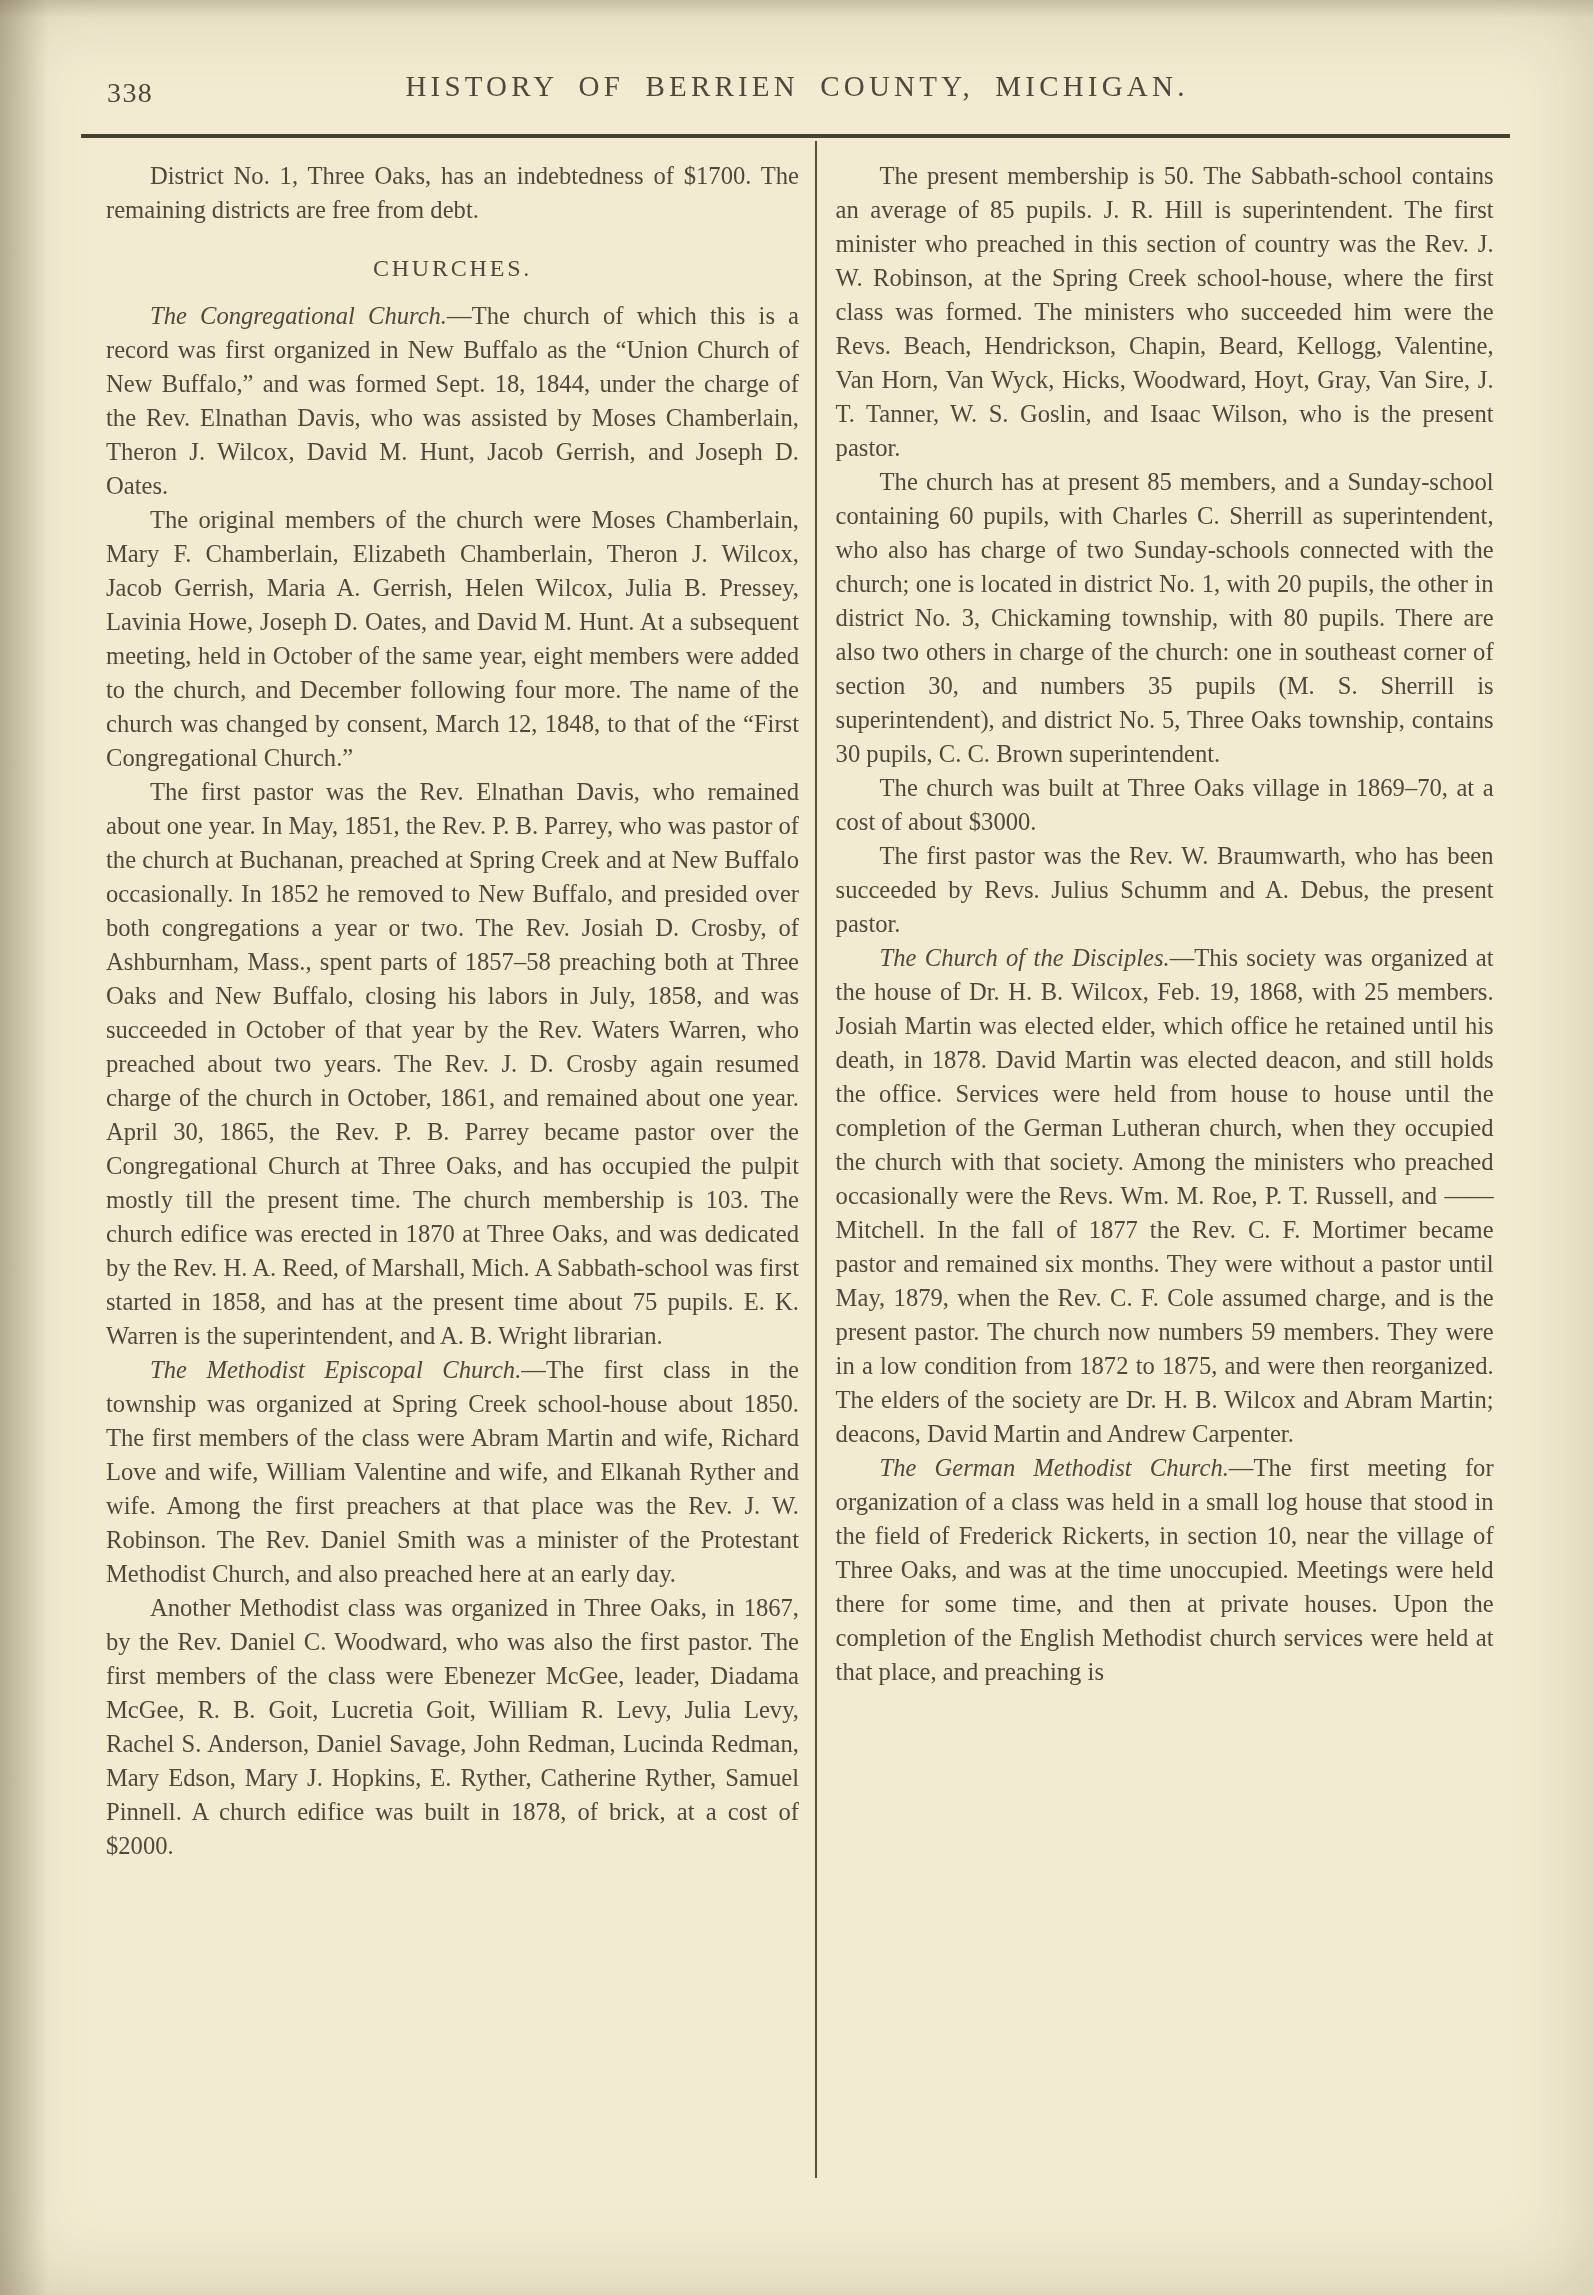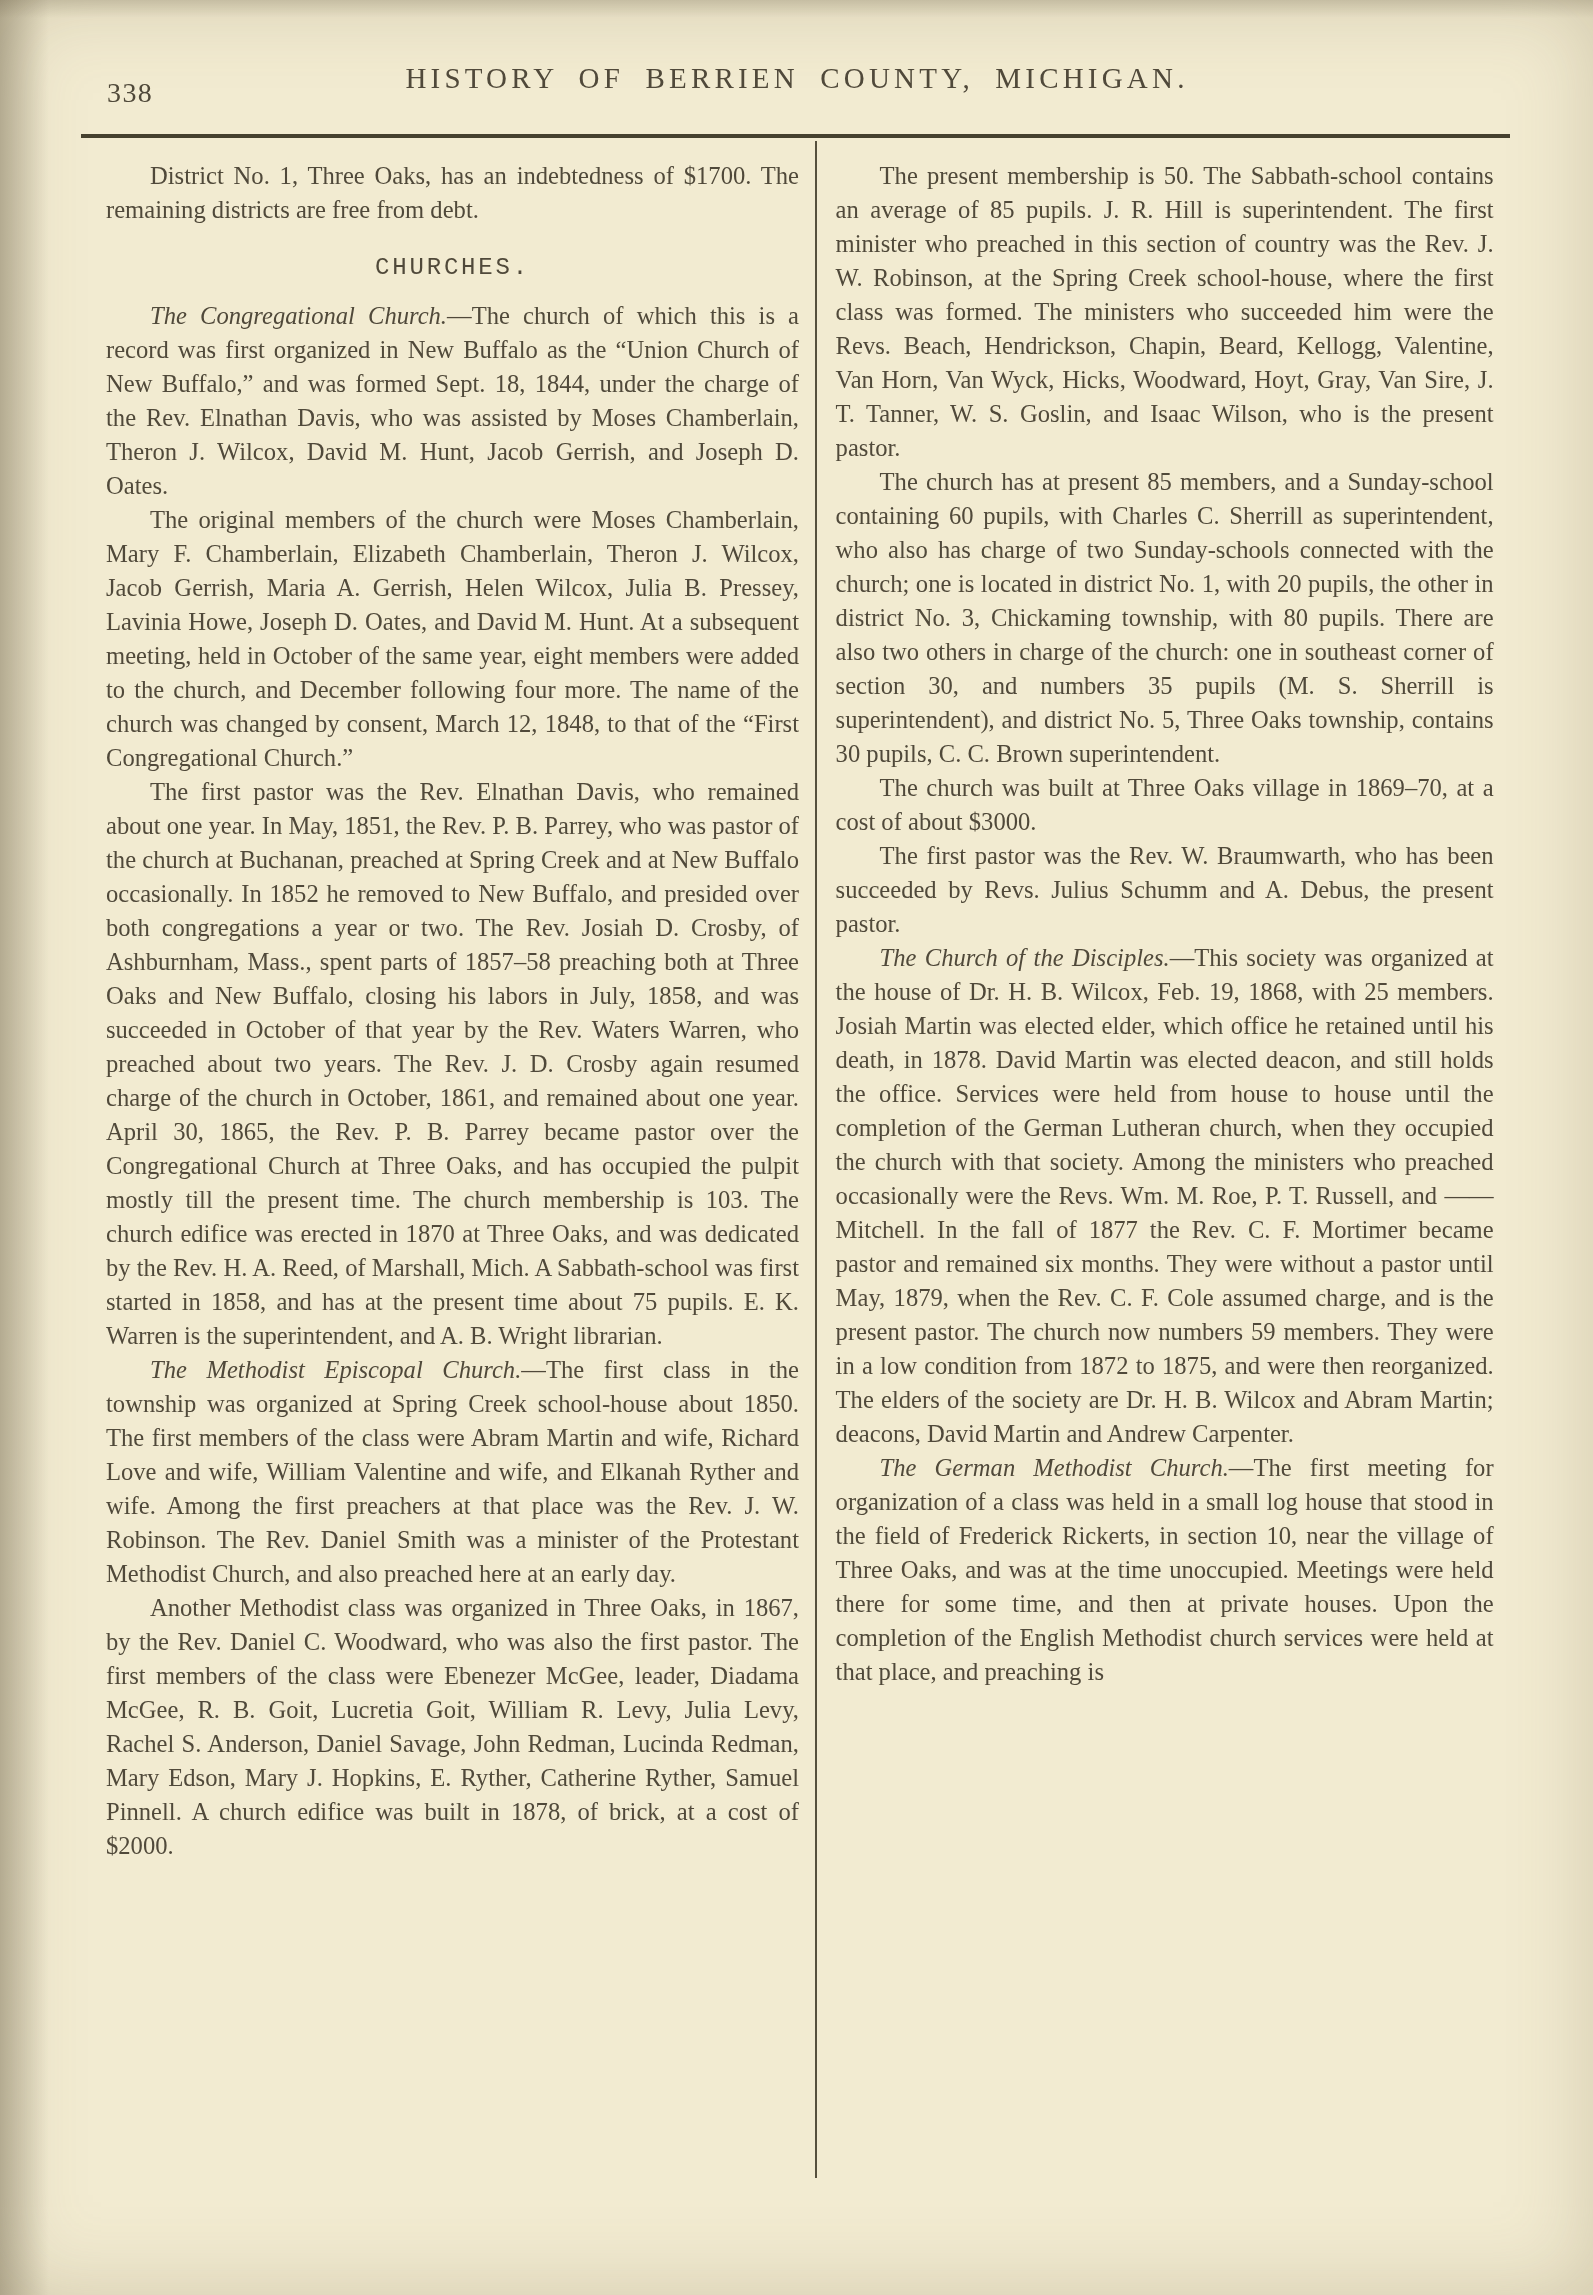--- a/index.html
+++ b/index.html
@@ -38,21 +38,21 @@
     height: 51px;
   }
   .page-num {
     position: absolute;
     left: 107px;
     top: 77px;
     font-size: 28px;
     letter-spacing: 1.4px;
   }
   .running-title {
-    margin: 0;
+    margin: 8px;
     text-align: center;
     font-size: 29px;
     font-weight: normal;
     letter-spacing: 4.2px;
     word-spacing: 9.9px;
   }
   .rule {
     margin: 21px 84px 0 81px;
     height: 2.8px;
     background: #46412f;
@@ -84,21 +84,20 @@
   }
   .para .lead {
     font-style: italic;
   }
   .section-heading {
     margin: 24px 0 14px 0;
     text-align: center;
     font-size: 24px;
     font-weight: normal;
     letter-spacing: 2.8px;
-    font-family: Liberation Mono, monospace;
   }
 </style>
 </head>
 <body>
 
 <div class="page">
   <div class="page-gutter"></div>
   <div class="page-edge-top"></div>
 
   <header class="page-header">

